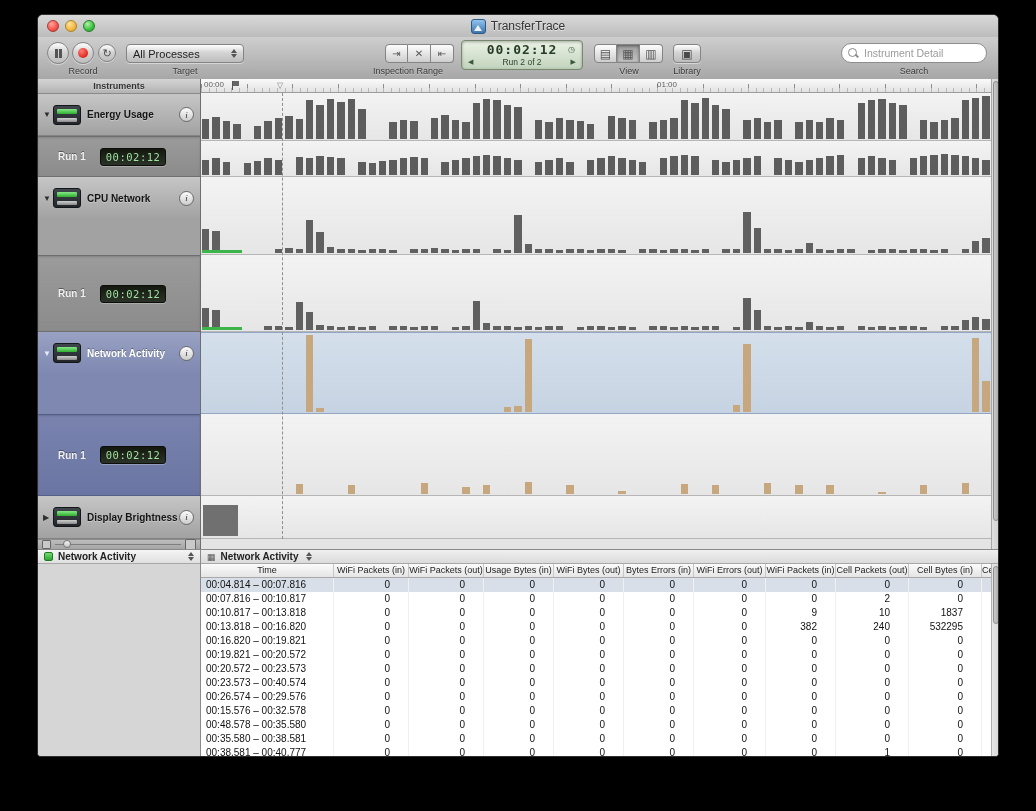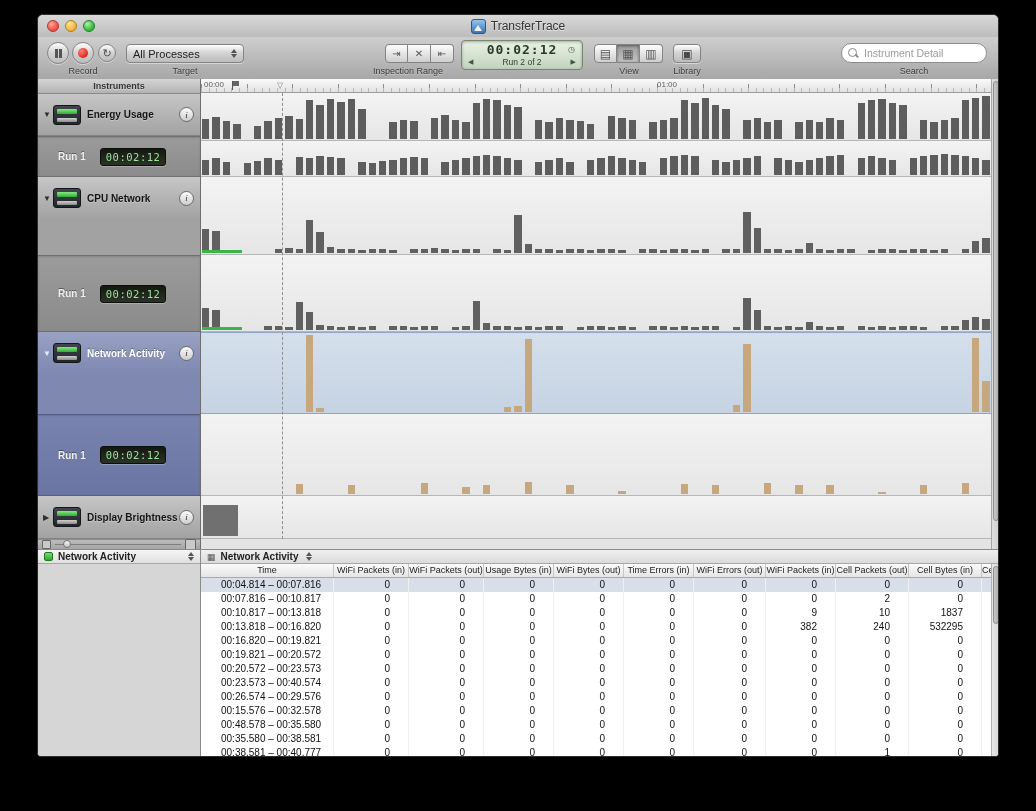--- a/index.html
+++ b/index.html
@@ -132,21 +132,21 @@
   #detail-right{position:absolute;left:163px;top:534px;width:799px;height:209px;background:#fff;overflow:hidden;}
   .bc-bar{height:15px;background:linear-gradient(#f0f0f0,#dbdbdb);border-top:1px solid #8a8a8a;border-bottom:1px solid #a8a8a8;display:flex;align-items:center;gap:5px;padding:0 6px;box-sizing:border-box;}
   .bc-icon{font-size:9px;color:#555;}
   .bc-title{font-size:10px;font-weight:bold;color:#222;}
   #thead{position:absolute;left:0;top:15px;right:9px;height:14px;display:flex;overflow:hidden;background:linear-gradient(#fbfbfb,#e5e5e5);border-bottom:1px solid #a9a9a9;box-sizing:border-box;}
   .th{flex:none;box-sizing:border-box;border-right:1px solid #c7c7c7;font-size:9px;color:#222;text-align:center;line-height:13px;white-space:nowrap;overflow:hidden;}
   #tbody{position:absolute;left:0;top:29px;right:9px;bottom:0;overflow:hidden;background:#fff;}
   .tr{display:flex;height:14px;line-height:14px;}
   .tr.sel{background:#d8dfe9;}
   .td{flex:none;box-sizing:border-box;font-size:10px;color:#111;border-right:1px solid #f0f0f0;white-space:nowrap;overflow:hidden;}
-  .td.time{padding-left:20px;}
+  .td.time{padding-left:5px;}
   .td.num{text-align:right;padding-right:18px;}
   #vscroll-detail{right:0;top:15px;bottom:0;width:9px;position:absolute;background:linear-gradient(90deg,#e6e6e6,#d6d6d6);border-left:1px solid #b0b0b0;box-sizing:border-box;}
 </style>
 </head>
 <body>
 
 <div id="window">
 
   <div class="titlebar">
     <span class="tl red"></span>
@@ -795,21 +795,21 @@
           <i class="u"></i>
           <i class="d"></i>
         </span>
     </div>
     <div id="thead">
         <span class="th" style="width: 133px;">Time</span>
         <span class="th" style="width: 75px;">WiFi Packets (in)</span>
         <span class="th" style="width: 75px;">WiFi Packets (out)</span>
         <span class="th" style="width: 70px;">Usage Bytes (in)</span>
         <span class="th" style="width: 70px;">WiFi Bytes (out)</span>
-        <span class="th" style="width: 70px;">Time Errors (in)</span>
+        <span class="th" style="width: 70px;">Bytes Errors (in)</span>
         <span class="th" style="width: 72px;">WiFi Errors (out)</span>
         <span class="th" style="width: 70px;">WiFi Packets (in)</span>
         <span class="th" style="width: 73px;">Cell Packets (out)</span>
         <span class="th" style="width: 73px;">Cell Bytes (in)</span>
         <span class="th" style="width: 60px;">Cell Bytes (out)</span>
       </div>
     <div id="tbody">
         <div class="tr sel">
           <span class="td time" style="width: 133px;">00:04.814 – 00:07.816</span>
           <span class="td num" style="width: 75px;">0</span>

